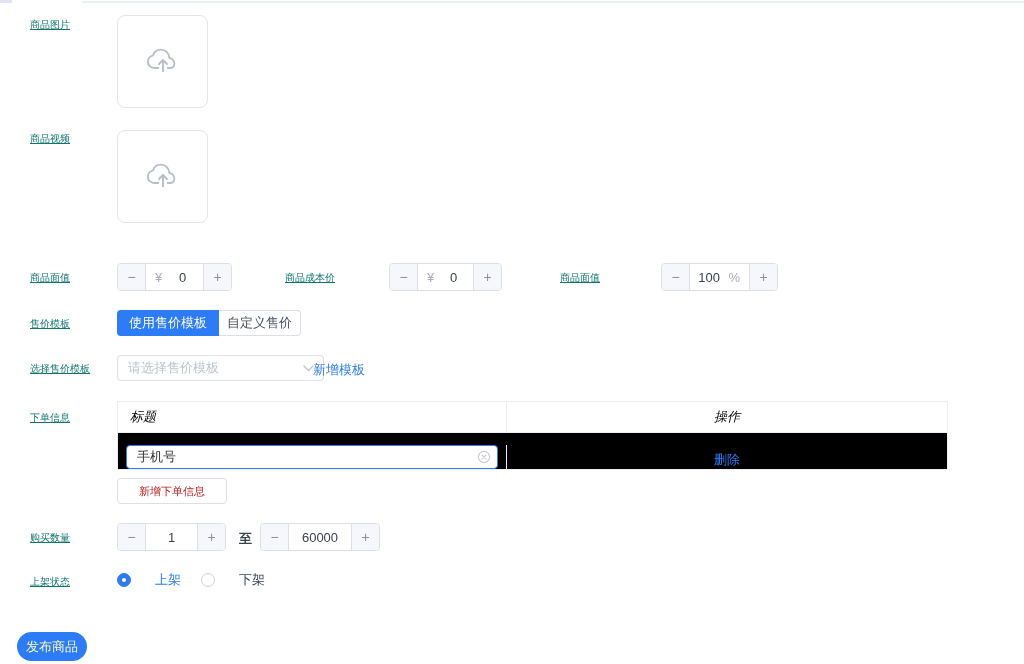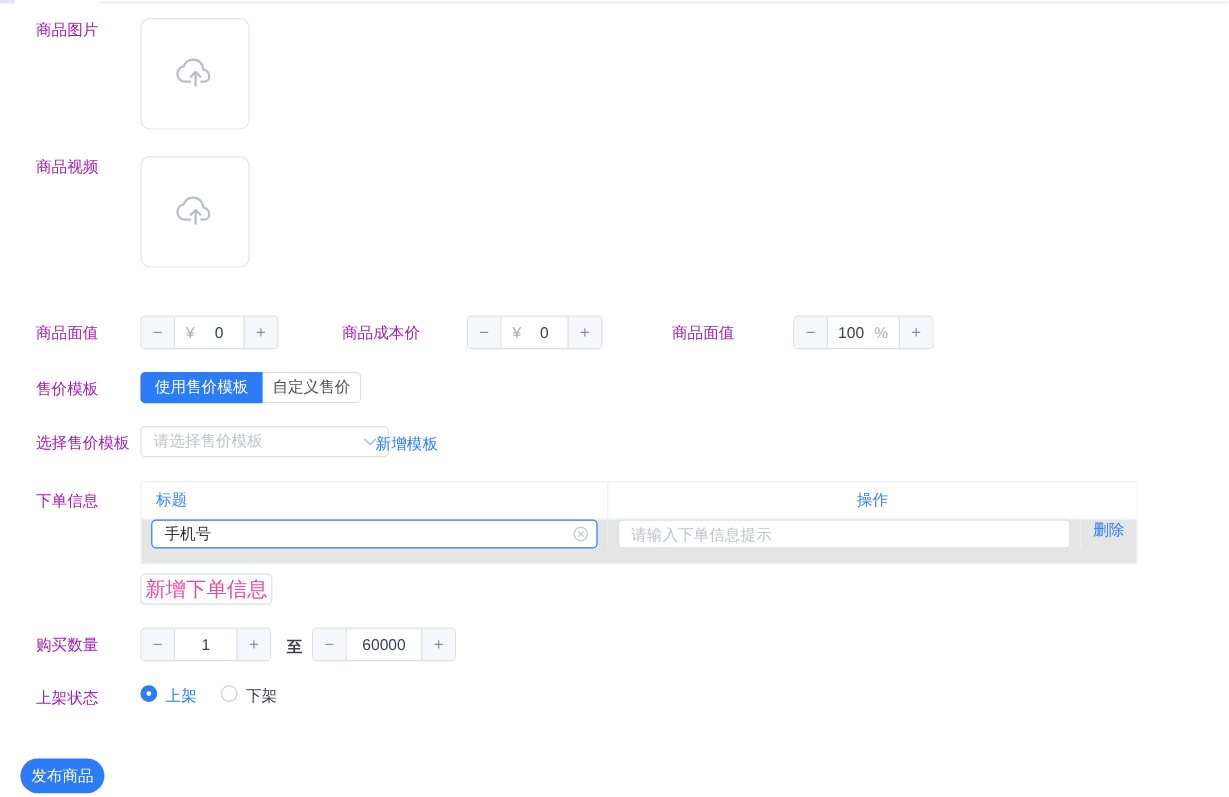--- a/index.html
+++ b/index.html
@@ -3,21 +3,21 @@
 <meta charset="utf-8">
 <style>
   * { margin:0; padding:0; box-sizing:border-box; }
   body { background:#fff; font-family:"Liberation Sans", sans-serif; }
   .canvas { position:relative; width:1024px; height:664px; background:#fff; overflow:hidden; font-size:13px; color:#4a5160; }
 
   
   .top-line { position:absolute; top:1px; left:82px; right:0; height:2px; background:#edf0f8; }
   .top-tab-seg { position:absolute; top:0; left:0; width:12px; height:3px; background:#dfe4f2; }
 
-  .lbl { position:absolute; left:30px; font-size:13px; color:#a21caf; line-height:16px; white-space:nowrap; }
+  .lbl { position:absolute; left:30px; font-size:10px; color:#0f766e; line-height:16px; white-space:nowrap;text-decoration:underline; }
 
   .upload-box { position:absolute; left:117px; width:91px; height:93px; border:1px solid #e2e5ec; border-radius:8px; background:#fff; display:flex; align-items:center; justify-content:center; cursor:pointer; }
 
   
   .stepper { position:absolute; height:28px; border:1px solid #dcdfe6; border-radius:4px; display:flex; background:#fff; overflow:hidden; }
   .stepper .sbtn { width:28px; flex:none; background:#f5f7fa; color:#8a8f99; display:flex; align-items:center; justify-content:center; font-size:14px; cursor:pointer; user-select:none; }
   .stepper .sbtn.minus { border-right:1px solid #dcdfe6; }
   .stepper .sbtn.plus  { border-left:1px solid #dcdfe6; }
   .stepper .mid { flex:1; display:flex; align-items:center; background:#fff; font-size:13px; color:#3a414e; min-width:0; }
   .stepper .prefix { color:#a9adb6; margin-left:9px; flex:none; }
@@ -33,43 +33,43 @@
   
   .select { position:absolute; left:117px; top:355px; width:207px; height:26px; border:1px solid #dcdfe6; border-radius:4px; background:#fff; display:flex; align-items:center; cursor:pointer; }
   .select .ph { color:#bfc4cc; margin-left:10px; flex:1; font-size:13px; }
   .select .chev { margin-right:9px; display:flex; }
 
   .link { position:absolute; color:#2b7cf6; font-size:13px; cursor:pointer; white-space:nowrap; }
 
   
   .oi-table { position:absolute; left:117px; top:401px; width:831px; border:1px solid #ebeef5; background:#fff; }
   .oi-head { display:flex; height:31px; background:#fff; border-bottom:1px solid #ebeef5; }
-  .oi-th { display:flex; align-items:center; padding-left:12px; font-size:13px; color:#3b82f6; }
-  .oi-row { display:flex; height:36px; background:#e5e5e5; align-items:flex-start; }
+  .oi-th { display:flex; align-items:center; padding-left:12px; font-size:13px; color:#000000;font-style:italic; }
+  .oi-row { display:flex; height:36px; background:#000000; align-items:flex-end; }
   .c1 { width:389px; border-right:1px solid #ebeef5; }
   .c2 { width:394px; border-right:1px solid #ebeef5; }
   .c3 { flex:1; }
   .oi-th.c3 { padding-left:0; justify-content:center; }
   .oi-td { display:flex; align-items:center; padding:0 8px; }
   .oi-td.c3 { justify-content:center; padding:0; }
   .input-wrap { position:relative; width:100%; height:24px; }
   .input-wrap input { width:100%; height:24px; border-radius:4px; font-size:13px; font-family:"Liberation Sans", sans-serif; color:#303133; background:#fff; outline:none; padding:0 10px; }
   .input-wrap input.focused { border:1px solid #2b7cf6; padding-right:26px; }
   .input-wrap input.normal { border:1px solid #dcdfe6; }
   .input-wrap input::placeholder { color:#bfc4cc; }
   .clear-ic { position:absolute; right:7px; top:50%; transform:translateY(-50%); display:flex; cursor:pointer; }
   .del-link { color:#2b7cf6; font-size:13px; cursor:pointer; }
 
-  .add-btn { position:absolute; left:117px; top:478px; height:26px; padding:0 3px; background:#fff; border:1px solid #dcdfe6; border-radius:4px; font-size:17px; color:#ec4899; font-family:"Liberation Sans", sans-serif; cursor:pointer; white-space:nowrap; }
+  .add-btn { position:absolute; left:117px; top:478px; height:26px; padding:0 21px; background:#fff; border:1px solid #dcdfe6; border-radius:4px; font-size:11px; color:#b91c1c; font-family:"Liberation Sans", sans-serif; cursor:pointer; white-space:nowrap; }
 
   .to-word { position:absolute; left:239px; top:530px; font-size:13px; color:#3a414e; font-weight:bold; }
 
   
   .radio-group { position:absolute; left:117px; top:571px; display:flex; column-gap:20px; }
-  .radio-opt { display:flex; column-gap:7px; cursor:pointer; }
+  .radio-opt { display:flex; align-items:center; column-gap:24px; cursor:pointer; }
   .radio-dot { width:14px; height:14px; border-radius:50%; flex:none; position:relative; }
   .radio-dot.on { background:#2b7cf6; border:1px solid #2b7cf6; }
   .radio-dot.on::after { content:""; position:absolute; left:50%; top:50%; width:4px; height:4px; margin:-2px 0 0 -2px; border-radius:50%; background:#fff; }
   .radio-dot.off { background:#fff; border:1px solid #c9ced8; }
   .radio-opt .on-label { color:#2b7cf6; font-size:13px; }
   .radio-opt .off-label { color:#3a414e; font-size:13px; }
 
   .publish-btn { position:absolute; left:17px; top:632px; height:29px; padding:0 9px; min-width:69px; border:none; border-radius:15px; background:#2b7cf6; color:#fef9c3; font-size:13px; font-family:"Liberation Sans", sans-serif; cursor:pointer; white-space:nowrap; }
 </style>
 </head>
@@ -158,25 +158,20 @@
         <div class="input-wrap">
           <input class="focused" type="text" value="手机号" style="">
           <span class="clear-ic">
             <svg width="14" height="14" viewBox="0 0 14 14">
                 <circle cx="7" cy="7" r="5.6" fill="none" stroke="#c7cad1" stroke-width="1.1"></circle>
                 <path d="M5 5 L9 9 M9 5 L5 9" stroke="#c7cad1" stroke-width="1.1" stroke-linecap="round"></path>
               </svg>
           </span>
         </div>
       </div>
-      <div class="oi-td c2">
-        <div class="input-wrap">
-          <input class="normal" type="text" placeholder="请输入下单信息提示" style="">
-        </div>
-      </div>
       <div class="oi-td c3">
         <span class="del-link">删除</span>
       </div>
     </div>
   </div>
   <button class="add-btn">新增下单信息</button>
 
   <span class="lbl" style="top:530px">购买数量</span>
   <div class="stepper" style="left:117px; top:523px; width:109px;">
     <span class="sbtn minus">−</span>

